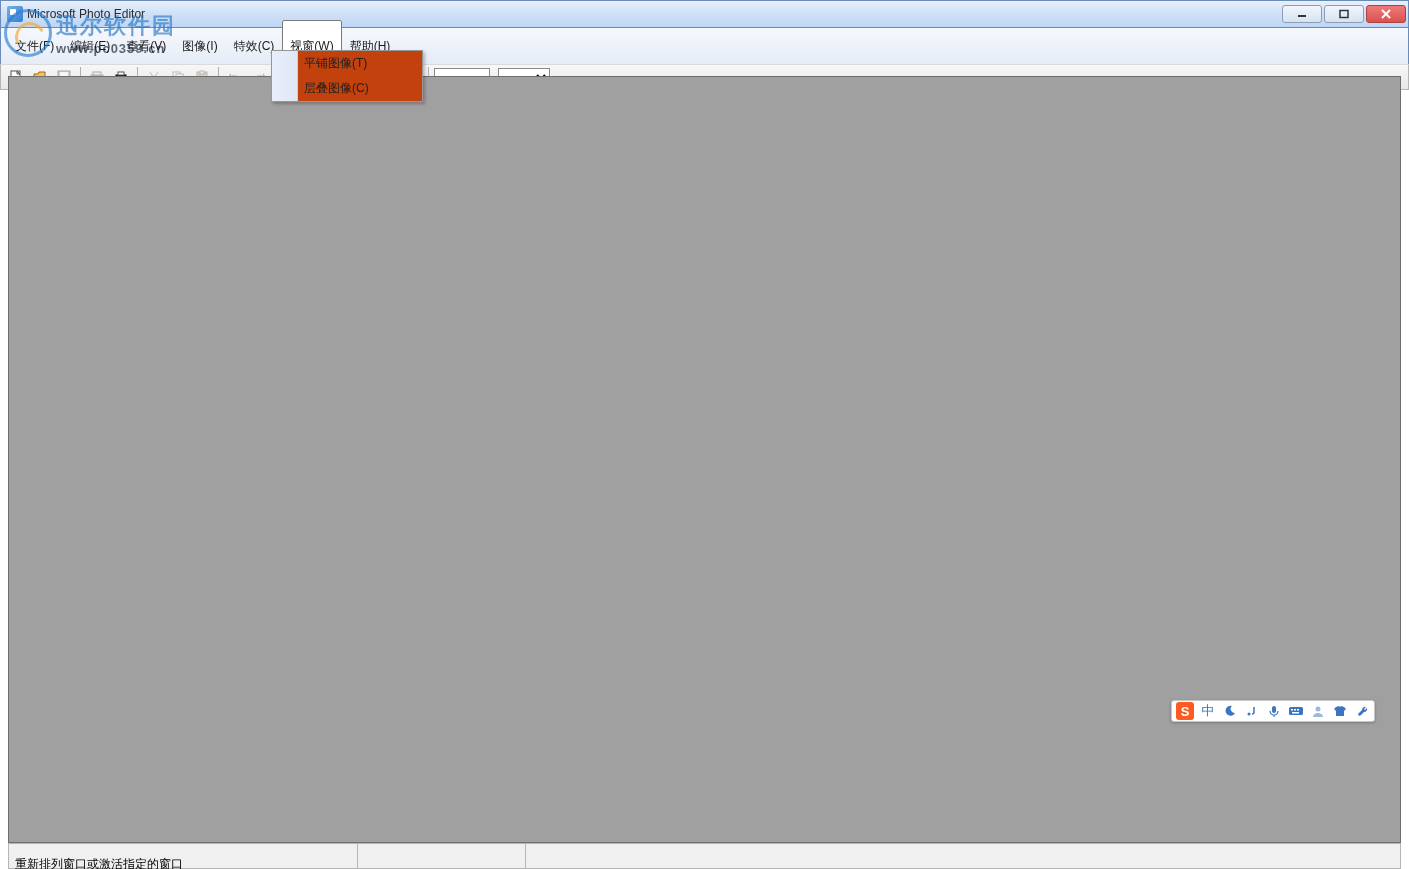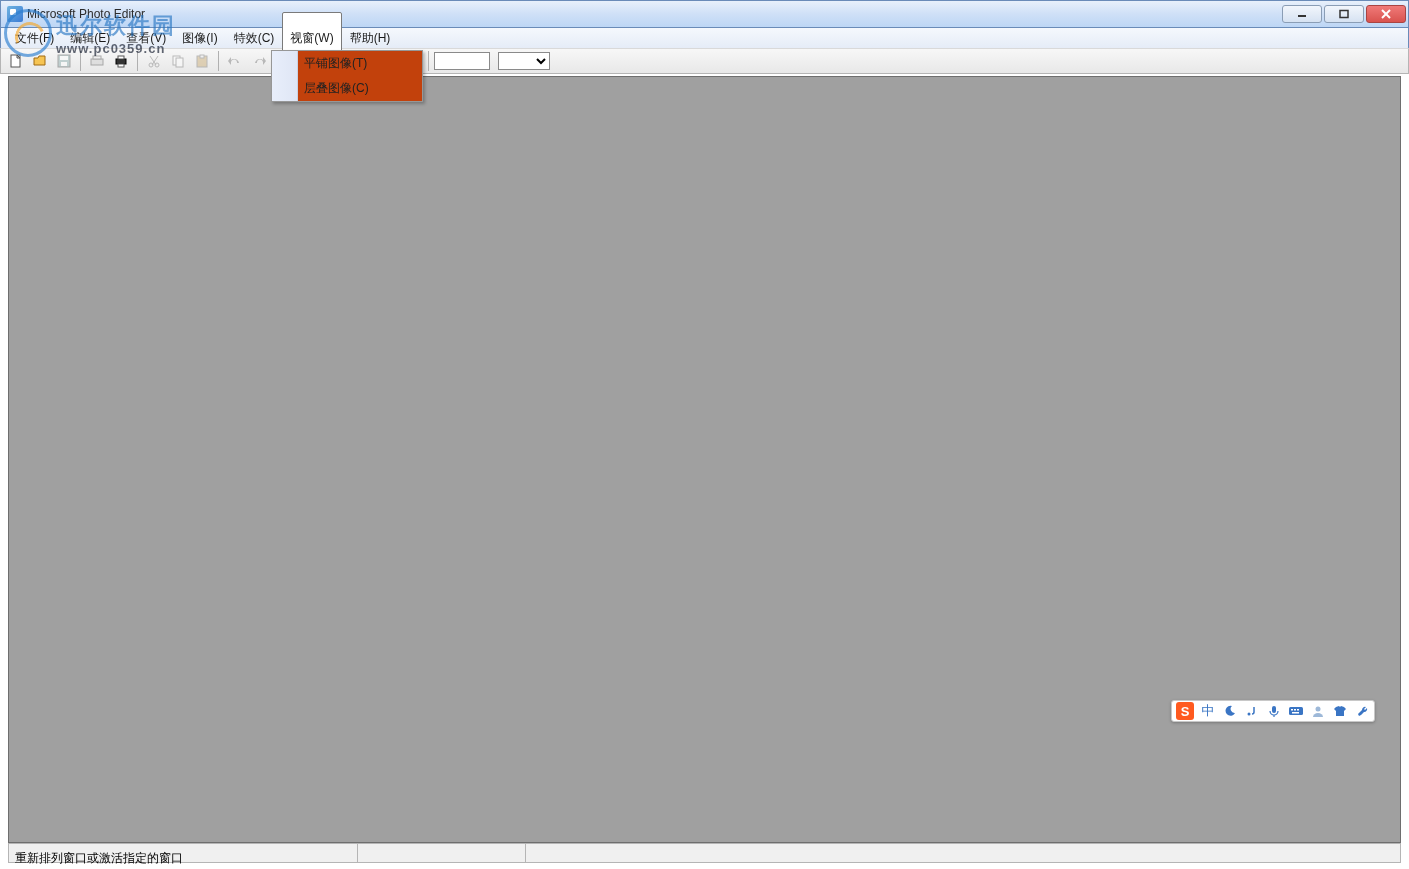--- a/index.html
+++ b/index.html
@@ -9,21 +9,21 @@
     .titlebar { height: 28px; background: linear-gradient(to bottom, #e8f0fb, #cfe0f7, #bdd6f5); border: 1px solid #6a8bb8; display: flex; align-items: center; padding: 0 2px 0 6px; }
     .titlebar-icon { width: 16px; height: 16px; margin-right: 4px; background: linear-gradient(135deg,#6fb3e0,#3a7bd5); border-radius: 2px; position: relative; }
     .titlebar-icon::after { content: ""; position: absolute; left: 3px; top: 3px; width: 6px; height: 6px; background: #fff; border-radius: 1px; }
     .titlebar-text { font-size: 12px; color: #2b2b2b; flex: 1; }
     .win-controls { display: flex; gap: 2px; }
     .win-btn { width: 40px; height: 18px; border: 1px solid #8a9db5; border-radius: 3px; display: flex; align-items: center; justify-content: center; cursor: pointer; background: linear-gradient(to bottom,#f2f6fc,#d6e2f2); }
     .win-btn.close { background: linear-gradient(to bottom,#f07a78,#d9534f); border-color: #a94442; }
     .win-btn svg { display: block; }
 
     
-    .menubar { height: 20px; background: linear-gradient(to bottom,#f5f8fd,#e5ecf7); border-left: 1px solid #6a8bb8; border-right: 1px solid #6a8bb8; display: flex; align-items: center; font-size: 12px; padding-left: 6px; }
+    .menubar { height: 36px; background: linear-gradient(to bottom,#f5f8fd,#e5ecf7); border-left: 1px solid #6a8bb8; border-right: 1px solid #6a8bb8; display: flex; align-items: center; font-size: 12px; padding-left: 6px; }
     .menu-item { padding: 2px 8px; color: #1a1a1a; cursor: pointer; }
     .menu-item.active { background: #fff; border: 1px solid #7a7a7a; padding: 17px 7px; border-radius: 2px; }
 
     
     .dropdown { position: absolute; left: 271px; top: 50px; width: 152px; background: #c2410c; border: 1px solid #979797; box-shadow: 2px 2px 3px rgba(0,0,0,0.25); z-index: 10; }
     .dropdown-left { position:absolute; left:0; top:0; bottom:0; width:26px; background: linear-gradient(to right,#e8eefb,#dfe6f5); border-right: 1px solid #c9d2e4; }
     .dropdown-item { position: relative; padding: 4px 10px 4px 32px; font-size: 12px; color: #222; cursor: pointer; }
 
     
     .toolbar { height: 26px; background: linear-gradient(to bottom,#f7f7f7,#e8e8e8); border: 1px solid #b5b5b5; border-top-color:#d9d9d9; display: flex; align-items: center; padding-left: 4px; gap: 2px; }
@@ -33,21 +33,21 @@
     .tb-combo.zoom { width: 56px; }
     .tb-combo.dd { width: 52px; margin-left: 6px; }
     .tb-btn svg { display:block; }
     .dim { opacity: 0.45; }
 
     
     .workspace { position: absolute; left: 8px; right: 8px; top: 76px; bottom: 26px; background: #a0a0a0; border: 1px solid #6e6e6e; }
 
     
     .statusbar { position: absolute; left: 8px; right: 8px; bottom: 6px; height: 20px; display: flex; font-size: 12px; }
-    .status-cell { border: 1px solid #b5b5b5; background: #f0f0f0; padding: 6px 6px; }
+    .status-cell { border: 1px solid #b5b5b5; background: #f0f0f0; padding: 12px 6px; }
     .status-cell.c1 { width: 350px; }
     .status-cell.c2 { width: 168px; border-left: none; }
     .status-cell.c3 { flex: 1; border-left: none; }
 
     
     .watermark { position: absolute; left: 0; top: 0; width: 220px; height: 66px; pointer-events: none; display:flex; align-items:center; gap:4px; padding-left:4px; opacity:0.65; }
     .wm-logo { width:48px; height:48px; border-radius:50%; border:3px solid #2b7ed0; position:relative; }
     .wm-logo::before { content:""; position:absolute; left:8px; top:10px; width:24px; height:24px; border:3px solid #f7a82a; border-right-color:transparent; border-bottom-color:transparent; border-radius:50%; transform:rotate(20deg); }
     .wm-text { display:flex; flex-direction:column; }
     .wm-cn { font-size:22px; font-weight:bold; color:#2b78c4; letter-spacing:2px; }

